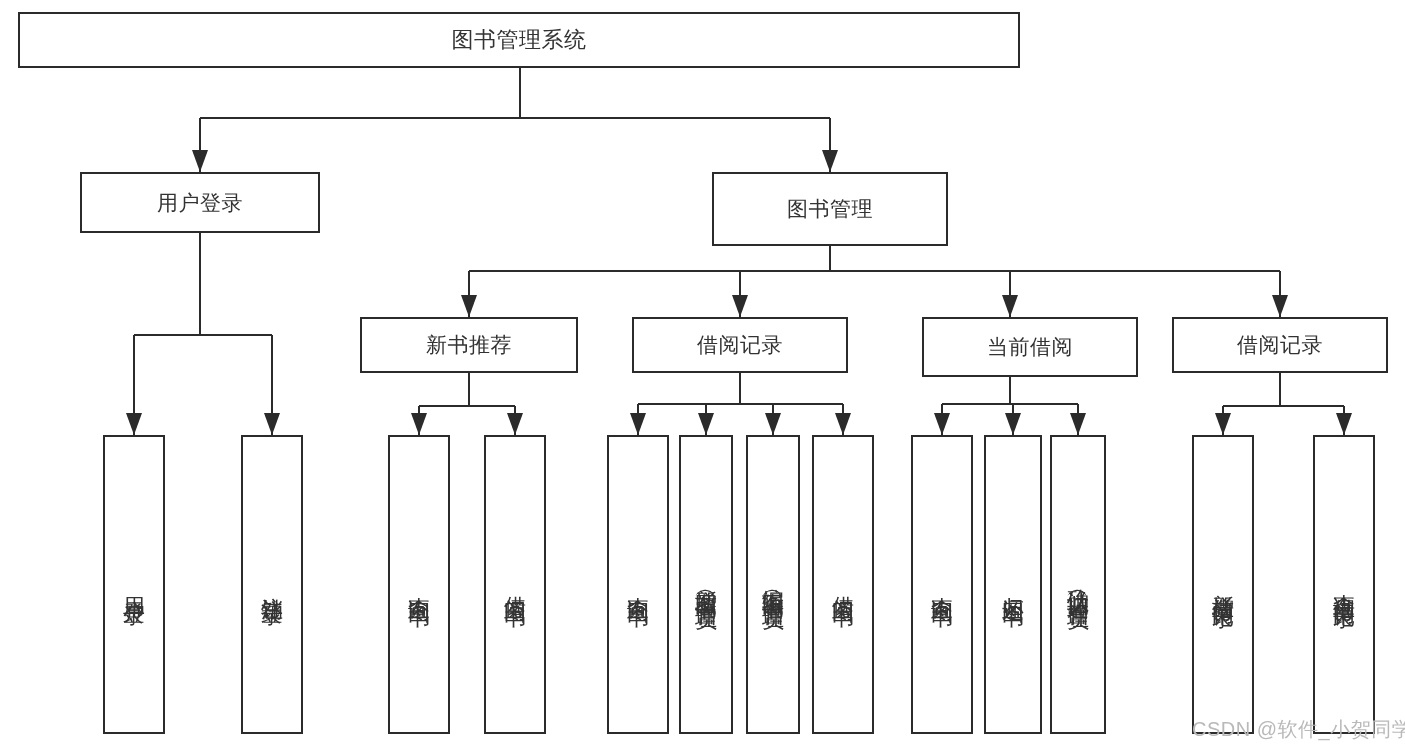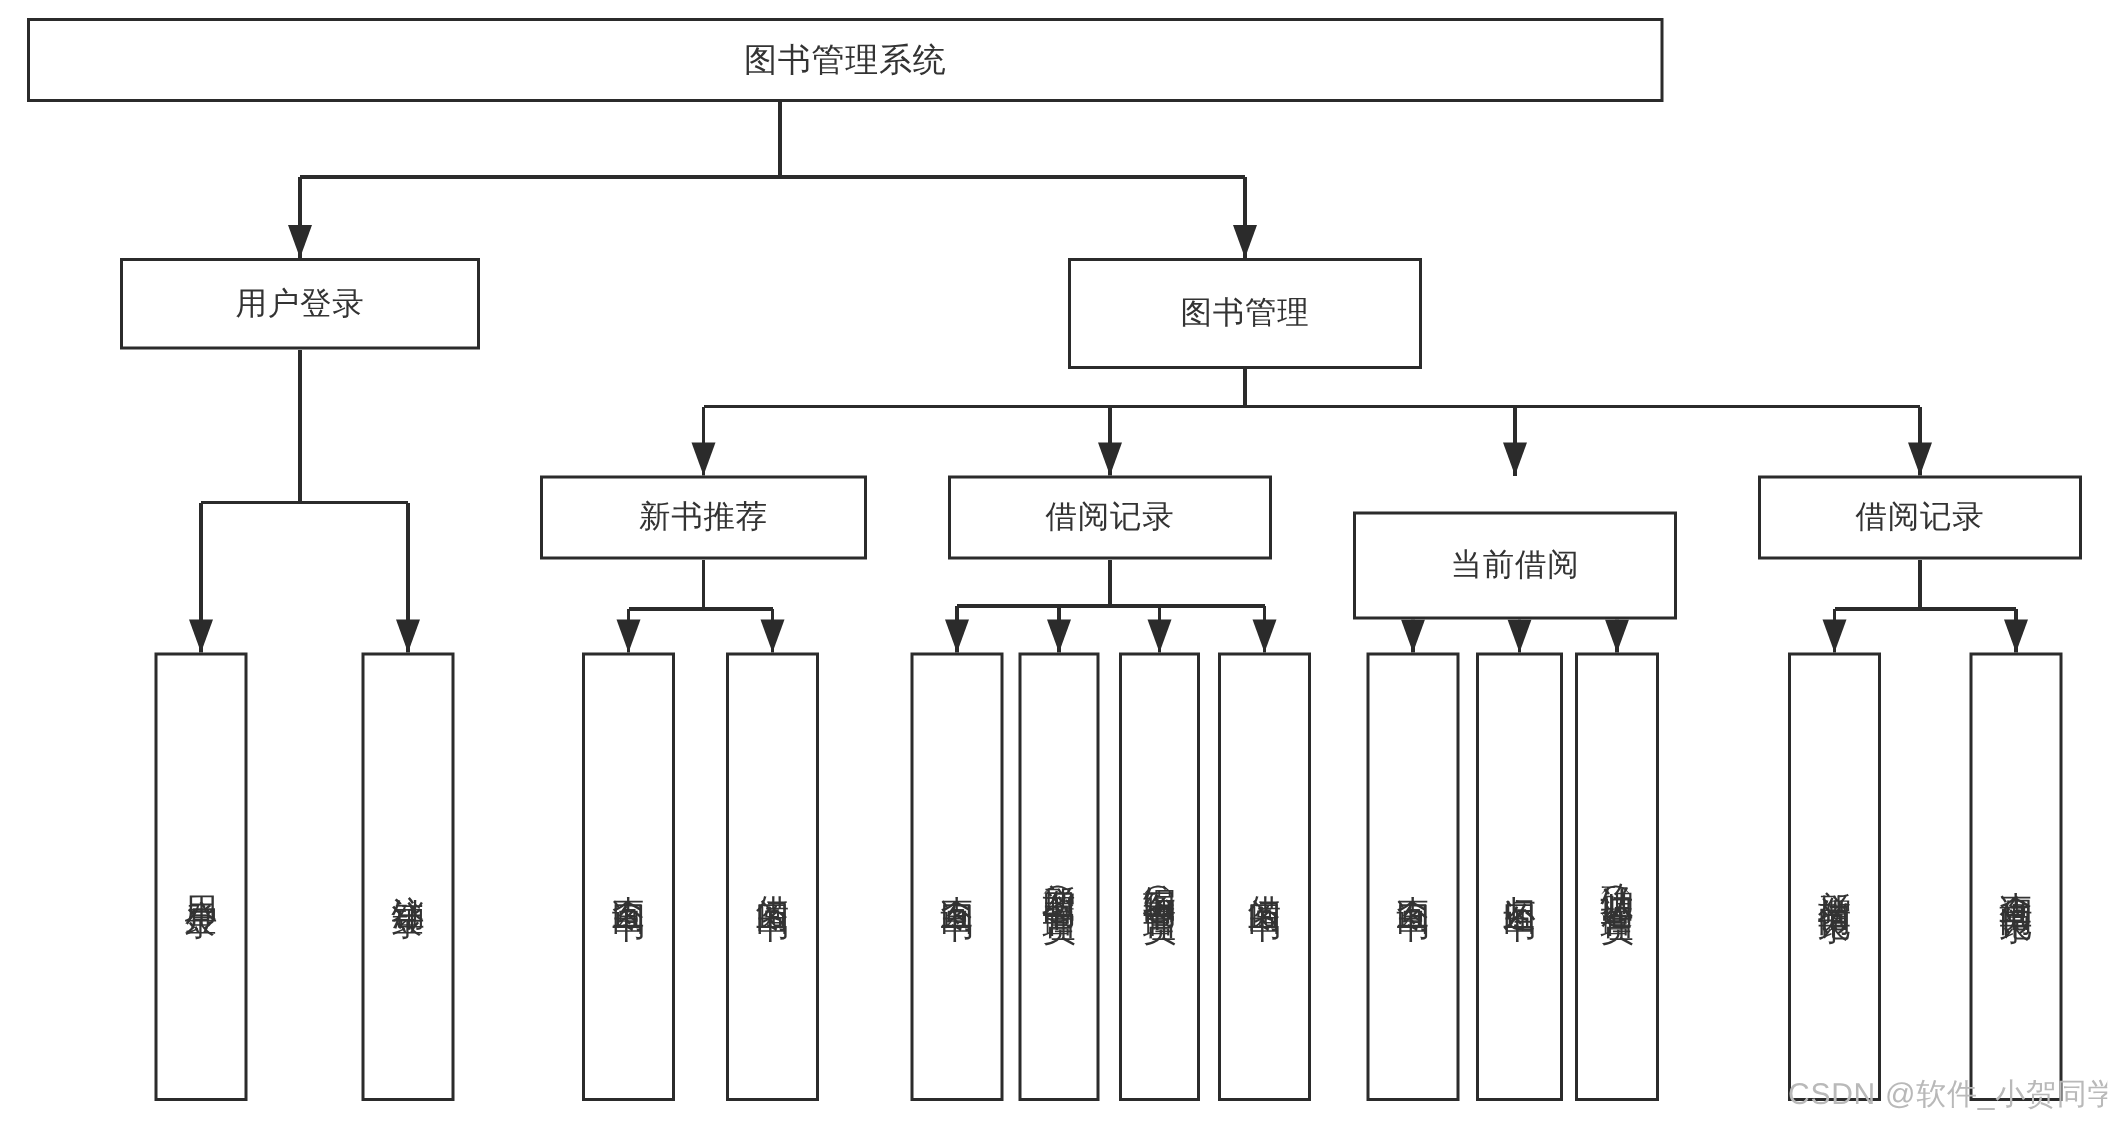--- a/index.html
+++ b/index.html
@@ -127,36 +127,36 @@
       <path d="M 1070 413 L 1086 413 L 1078 435 Z" fill="#2b2b2b"></path>
       <line x1="1280" y1="373" x2="1280" y2="406" stroke="#2b2b2b" stroke-width="2.6" shape-rendering="crispEdges"></line>
       <line x1="1223" y1="406" x2="1344" y2="406" stroke="#2b2b2b" stroke-width="2.6" shape-rendering="crispEdges"></line>
       <line x1="1223" y1="406" x2="1223" y2="435" stroke="#2b2b2b" stroke-width="2.6" shape-rendering="crispEdges"></line>
       <path d="M 1215 413 L 1231 413 L 1223 435 Z" fill="#2b2b2b"></path>
       <line x1="1344" y1="406" x2="1344" y2="435" stroke="#2b2b2b" stroke-width="2.6" shape-rendering="crispEdges"></line>
       <path d="M 1336 413 L 1352 413 L 1344 435 Z" fill="#2b2b2b"></path>
     </svg>
 
   <div id="nodes-layer">
-      <div class="node horiz root" style="left: 18px; top: 12px; width: 1091px; height: 56px;">
+      <div class="node horiz root" style="left: 18px; top: 12px; width: 1002px; height: 56px;">
         <span class="node-label">图书管理系统</span>
       </div>
       <div class="node horiz" style="left: 80px; top: 172px; width: 240px; height: 61px;">
         <span class="node-label">用户登录</span>
       </div>
       <div class="node horiz" style="left: 712px; top: 172px; width: 236px; height: 74px;">
         <span class="node-label">图书管理</span>
       </div>
       <div class="node horiz" style="left: 360px; top: 317px; width: 218px; height: 56px; justify-content: center;">
         <span class="node-label">新书推荐</span>
       </div>
       <div class="node horiz" style="left: 632px; top: 317px; width: 216px; height: 56px;">
         <span class="node-label">借阅记录</span>
       </div>
-      <div class="node horiz" style="left: 902px; top: 317px; width: 216px; height: 72px; margin-top: 24px;">
+      <div class="node horiz" style="left: 922px; top: 317px; width: 216px; height: 60px;">
         <span class="node-label">当前借阅</span>
       </div>
       <div class="node horiz" style="left: 1172px; top: 317px; width: 216px; height: 56px;">
         <span class="node-label">借阅记录</span>
       </div>
       <div class="node vert" style="left: 103px; top: 435px; width: 62px; height: 299px;">
         <span class="node-label">用户登录</span>
       </div>
       <div class="node vert" style="left: 241px; top: 435px; width: 62px; height: 299px;">
         <span class="node-label">注销登录</span>

